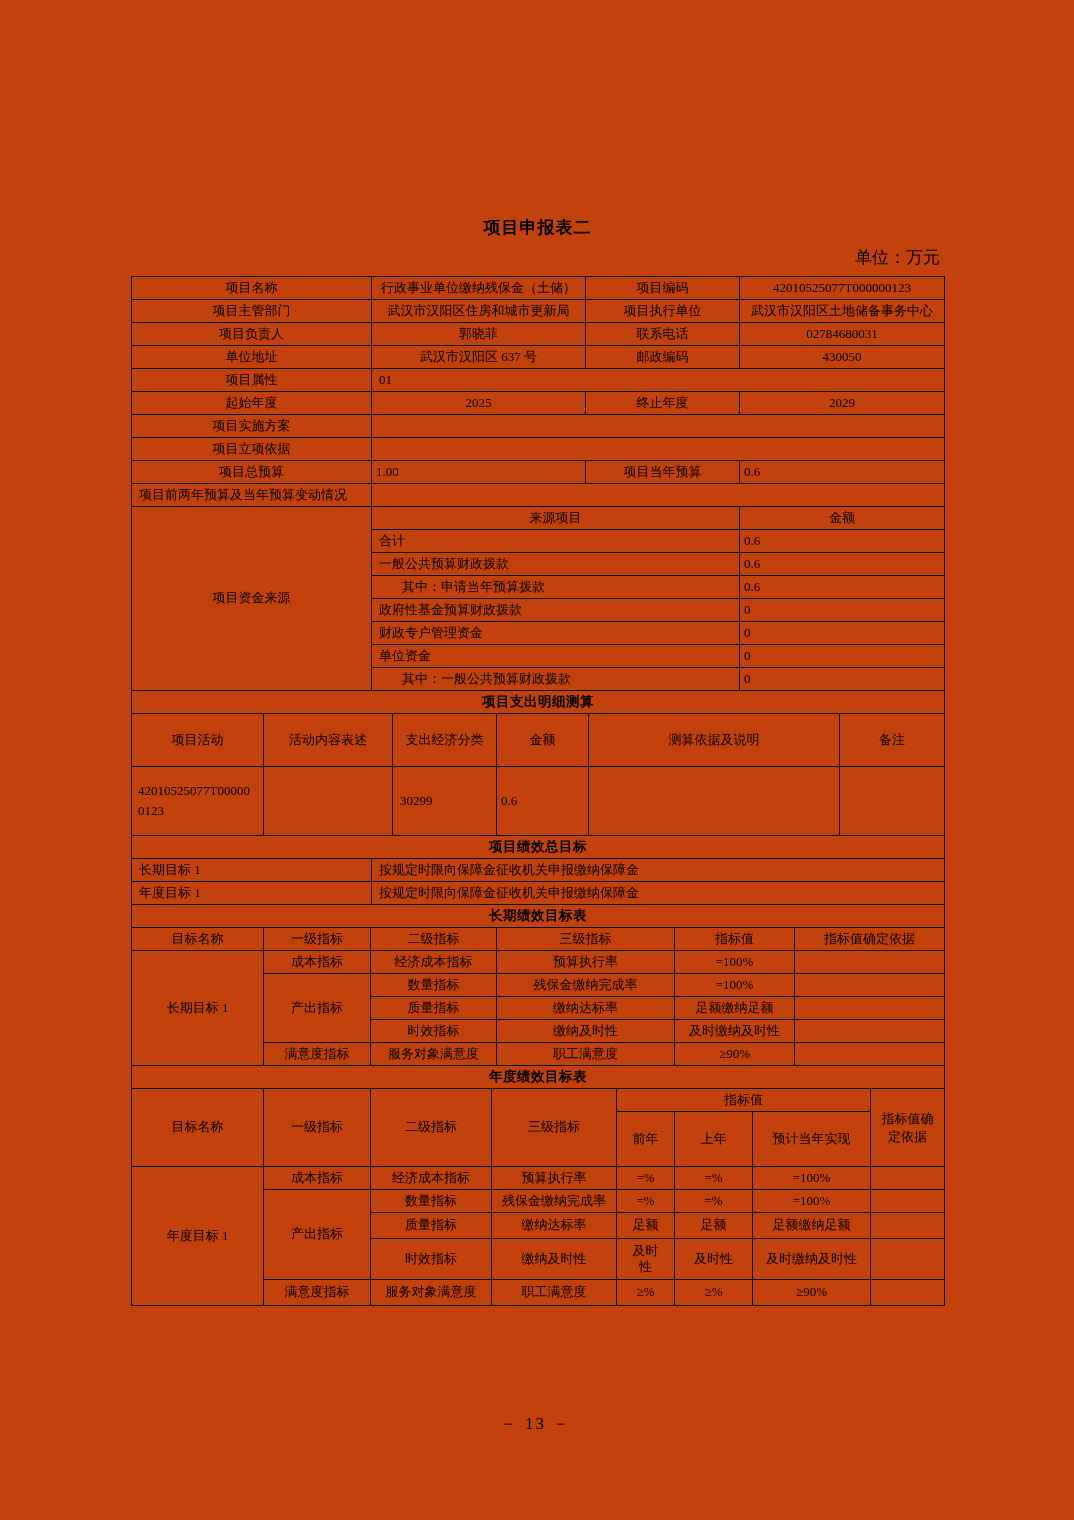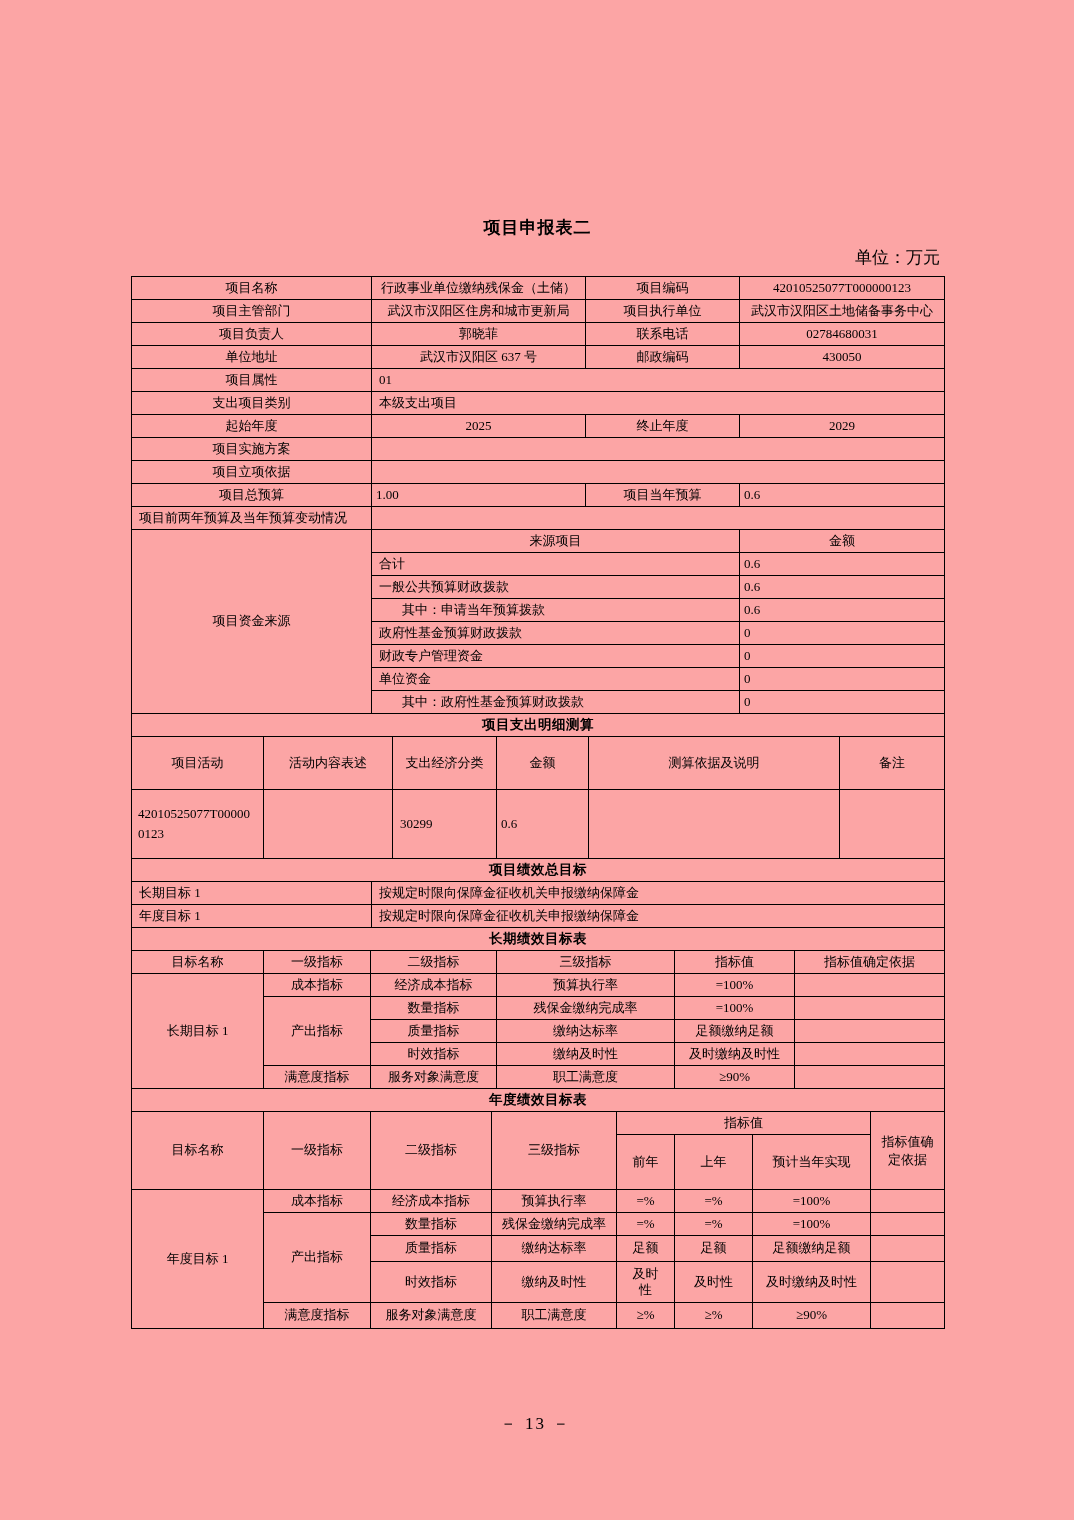--- a/index.html
+++ b/index.html
@@ -1,17 +1,17 @@
 <!DOCTYPE html>
 <html><head>
 <meta charset="utf-8">
 <style>
   html,body { margin:0; padding:0; background:#ffffff; }
   .page {
-    position:relative; width:1074px; height:1520px; background:#fca5a5;
+    position:relative; width:1074px; height:1520px; background:#c2410c;
     font-family:"Liberation Serif","DejaVu Serif",serif; color:#000000;
     overflow:hidden;
   }
   .doc-title {
     position:absolute; top:216px; left:131px; width:813px;
     text-align:center; font-weight:bold; font-size:17px; letter-spacing:1px;
   }
   .unit-note {
     position:absolute; top:246px; left:131px; width:809px;
     text-align:right; font-size:17px;
@@ -88,24 +88,20 @@
         <td>单位地址</td>
         <td>武汉市汉阳区 637 号</td>
         <td>邮政编码</td>
         <td>430050</td>
       </tr>
       <tr>
         <td>项目属性</td>
         <td class="al" colspan="3">01</td>
       </tr>
       <tr>
-        <td>支出项目类别</td>
-        <td class="al" colspan="3">本级支出项目</td>
-      </tr>
-      <tr>
         <td>起始年度</td>
         <td>2025</td>
         <td>终止年度</td>
         <td>2029</td>
       </tr>
       <tr>
         <td>项目实施方案</td>
         <td class="al" colspan="3"></td>
       </tr>
       <tr>
@@ -155,21 +151,21 @@
       </tr>
       <tr>
         <td class="al">财政专户管理资金</td>
         <td class="ar">0</td>
       </tr>
       <tr>
         <td class="al">单位资金</td>
         <td class="ar">0</td>
       </tr>
       <tr>
-        <td class="ind">其中：政府性基金预算财政拨款</td>
+        <td class="ind">其中：一般公共预算财政拨款</td>
         <td class="ar">0</td>
       </tr>
     </tbody>
       </table>
 
     <table>
       <colgroup>
           <col style="width:132px">
           <col style="width:129px">
           <col style="width:104px">

